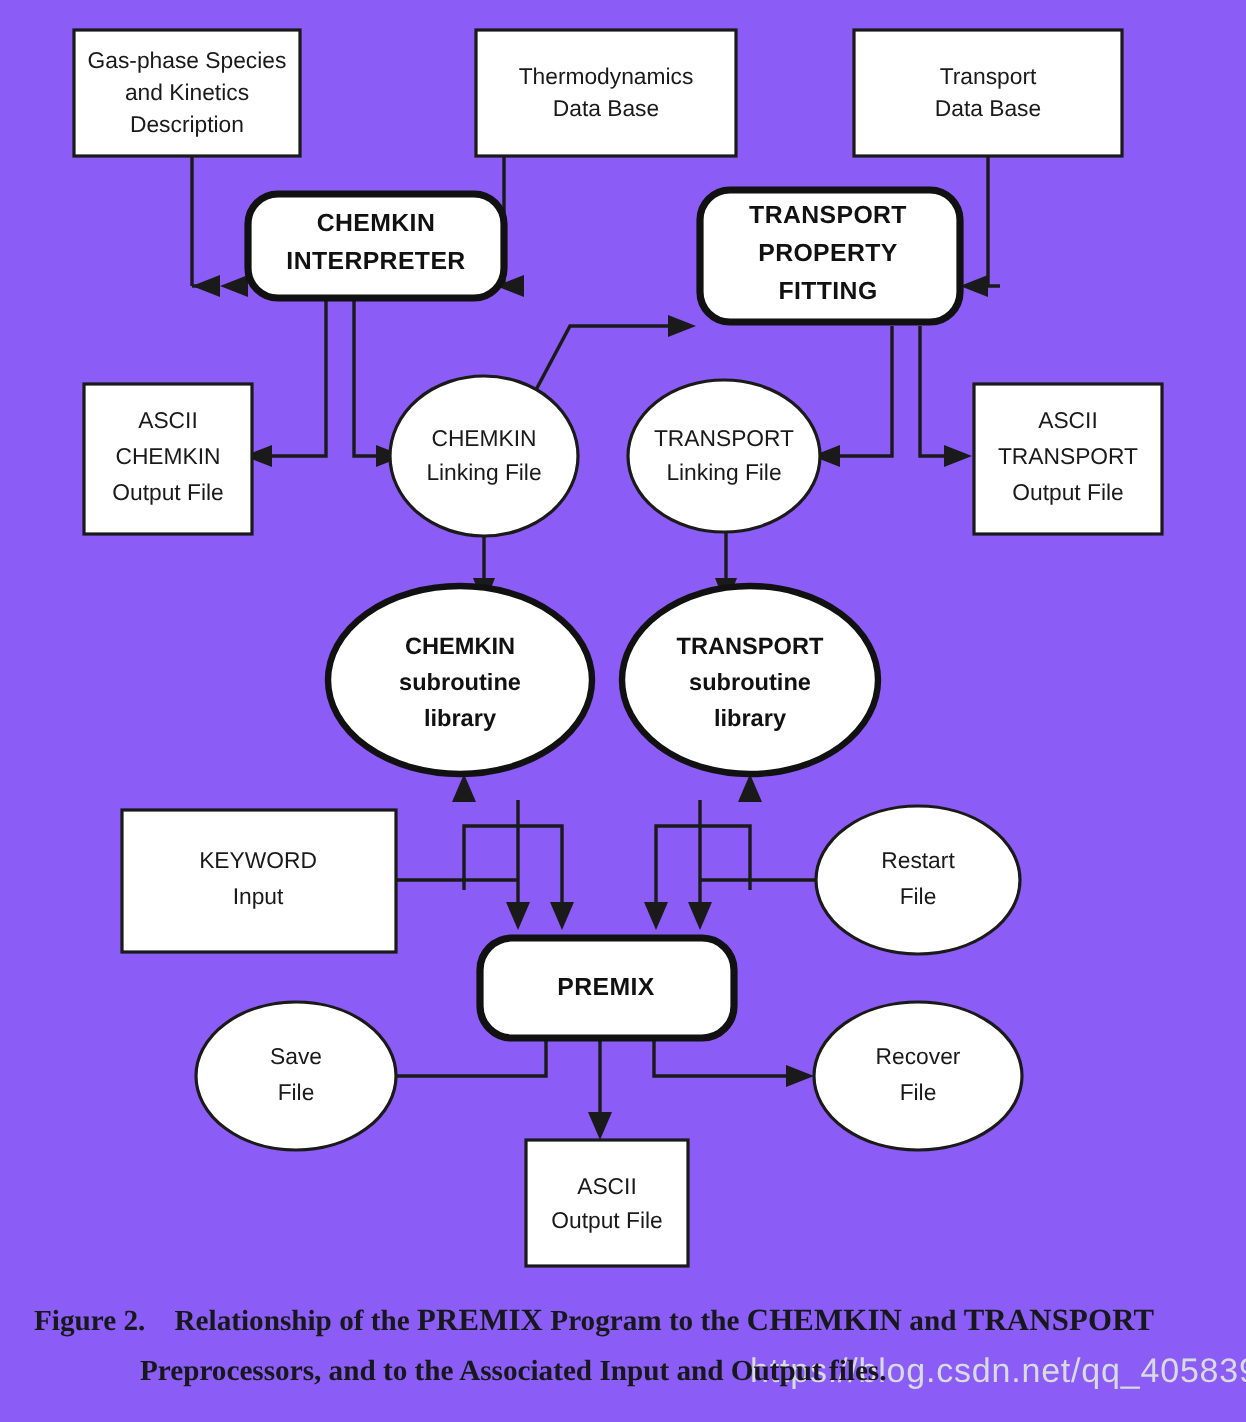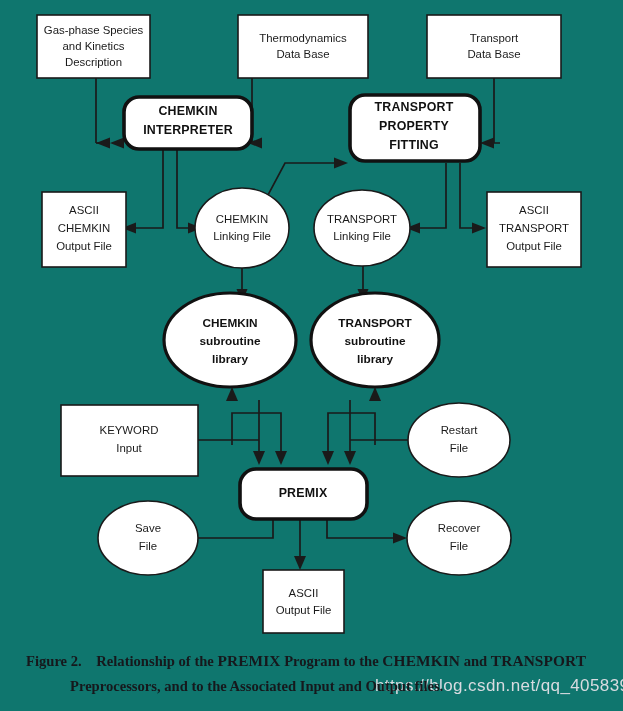--- a/index.html
+++ b/index.html
@@ -12,21 +12,21 @@
     width: 623px;
     height: 711px;
     position: relative;
     font-family: "Liberation Sans", sans-serif;
     overflow: hidden;
   }
   #figure-root {
     position: relative;
     width: 623px;
     height: 711px;
-    background: #0f766e;
+    background: #8b5cf6;
   }
   svg#diagram {
     display: block;
     position: absolute;
     left: 0;
     top: 0;
   }
   
   .shape-rect {
     fill: #ffffff;
@@ -94,21 +94,21 @@
     font-family: "Liberation Serif", serif;
     font-weight: bold;
     font-size: 14.6px;
     color: #16181c;
     line-height: 25px;
   }
   #caption .cap-line {
     display: block;
     white-space: pre;
   }
-  #caption .cap-line.line1 { padding-left: 26px; }
+  #caption .cap-line.line1 { padding-left: 17px; }
   #caption .cap-line.line2 { padding-left: 70px; }
   .sc {
     font-variant: small-caps;
     font-size: 15.4px;
     letter-spacing: 0.1px;
   }
   #watermark {
     position: absolute;
     left: 375px;
     top: 676px;

